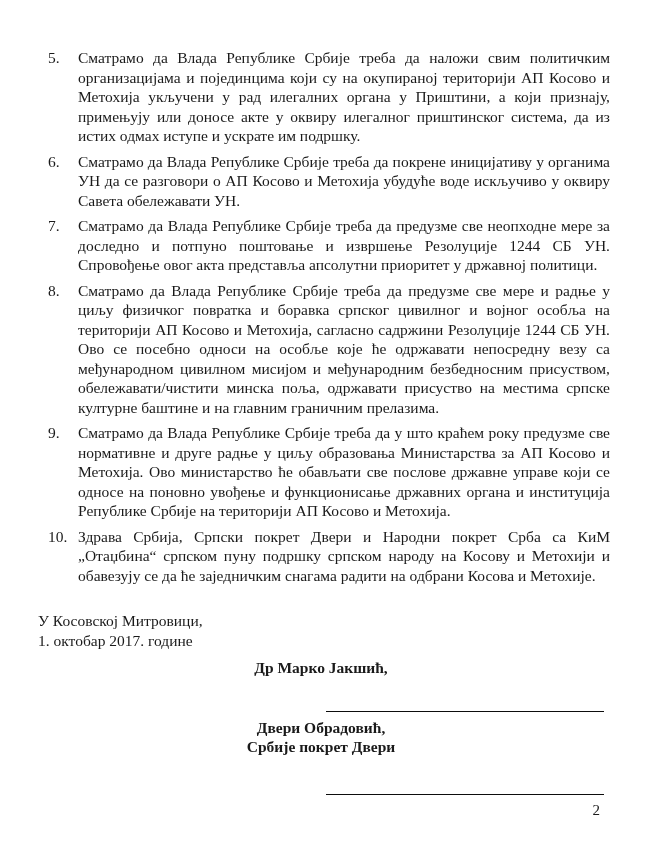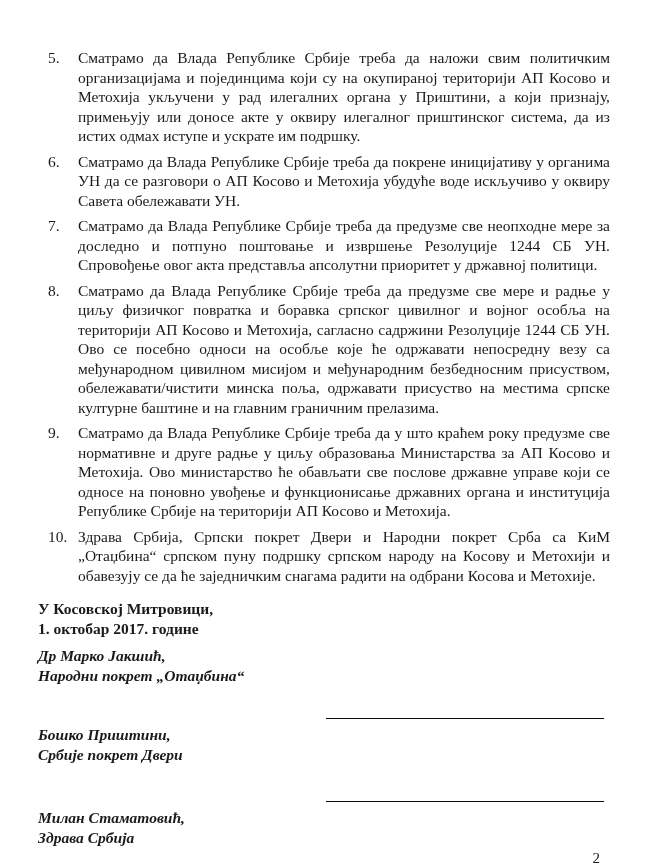--- a/index.html
+++ b/index.html
@@ -31,27 +31,26 @@
     flex: 0 0 40px;
     box-sizing: border-box;
     padding-left: 10px;
   }
   .list-text {
     flex: 1;
     text-align: justify;
     text-align-last: left;
   }
   .place-date {
-    margin-top: 14px;
-    font-weight: bold;
+    margin-top: 26px;
+    font-weight: normal;
   }
   .sig-section {
     margin-right: 6px;
-    text-align: left;
-    font-style: italic;
+    text-align: center;
   }
   .sig-block {
     font-weight: bold;
   }
   .sig-block.first {
     margin-top: 8px;
   }
   .sig-line {
     width: 278px;
     height: 0;
@@ -108,32 +107,27 @@
 
   <div class="place-date">
     <div>У Косовској Митровици,</div>
     <div>1. октобар 2017. године</div>
   </div>
 
   <div class="sig-section">
 
     <div class="sig-block first">
       <div>Др Марко Јакшић,</div>
-      <div>Народни покрет „Отаџбина“</div>
     </div>
 
     <div class="sig-line"></div>
     <div class="sig-block">
-      <div>Бошко Приштини,</div>
+      <div>Двери Обрадовић,</div>
       <div>Србије покрет Двери</div>
     </div>
 
     <div class="sig-line second"></div>
-    <div class="sig-block">
-      <div>Милан Стаматовић,</div>
-      <div>Здрава Србија</div>
-    </div>
 
   </div>
 
   <div class="page-number">2</div>
 
 </div>
 
 </body></html>

